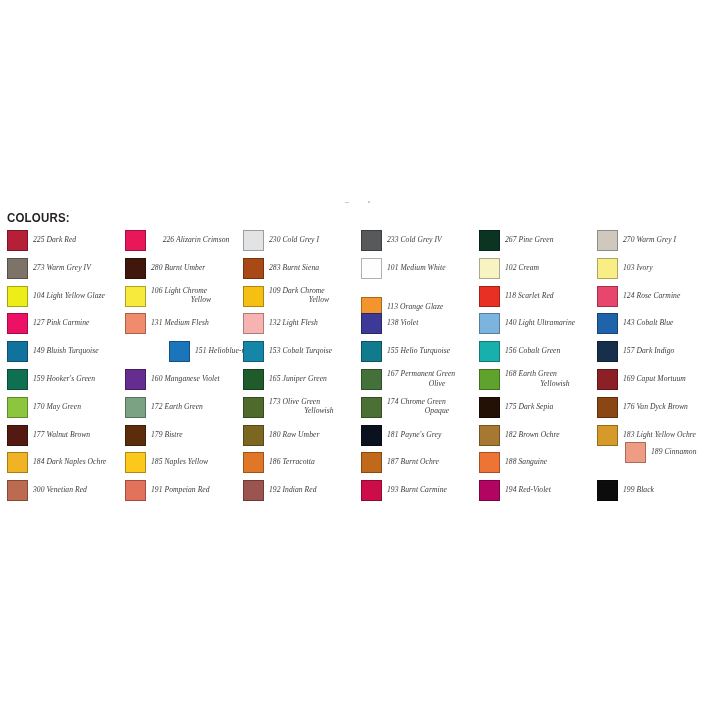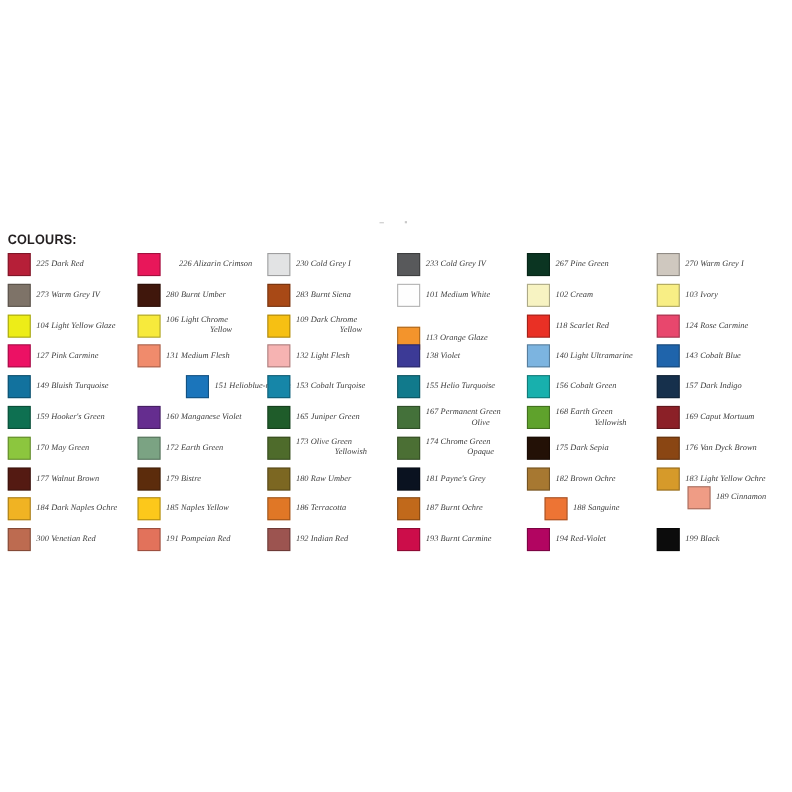--- a/index.html
+++ b/index.html
@@ -269,21 +269,21 @@
         <div class="label"><span>168 Earth Green</span><span class="cont">Yellowish</span></div>
       </div>
       <div class="swatch-row" style="left: 479px; top: 166.8px;">
         <div class="chip" style="background: rgb(35, 17, 6);"></div>
         <div class="label single"><span>175 Dark Sepia</span></div>
       </div>
       <div class="swatch-row" style="left: 479px; top: 194.6px;">
         <div class="chip" style="background: rgb(167, 120, 49);"></div>
         <div class="label single"><span>182 Brown Ochre</span></div>
       </div>
-      <div class="swatch-row" style="left: 495px; top: 222.4px;">
+      <div class="swatch-row" style="left: 479px; top: 222.4px;">
         <div class="chip" style="background: rgb(237, 116, 52);"></div>
         <div class="label single"><span>188 Sanguine</span></div>
       </div>
       <div class="swatch-row" style="left: 479px; top: 250.2px;">
         <div class="chip" style="background: rgb(178, 5, 97);"></div>
         <div class="label single"><span>194 Red-Violet</span></div>
       </div>
       <div class="swatch-row" style="left: 597px; top: 0px;">
         <div class="chip" style="background: rgb(207, 200, 191);"></div>
         <div class="label single"><span>270 Warm Grey I</span></div>

